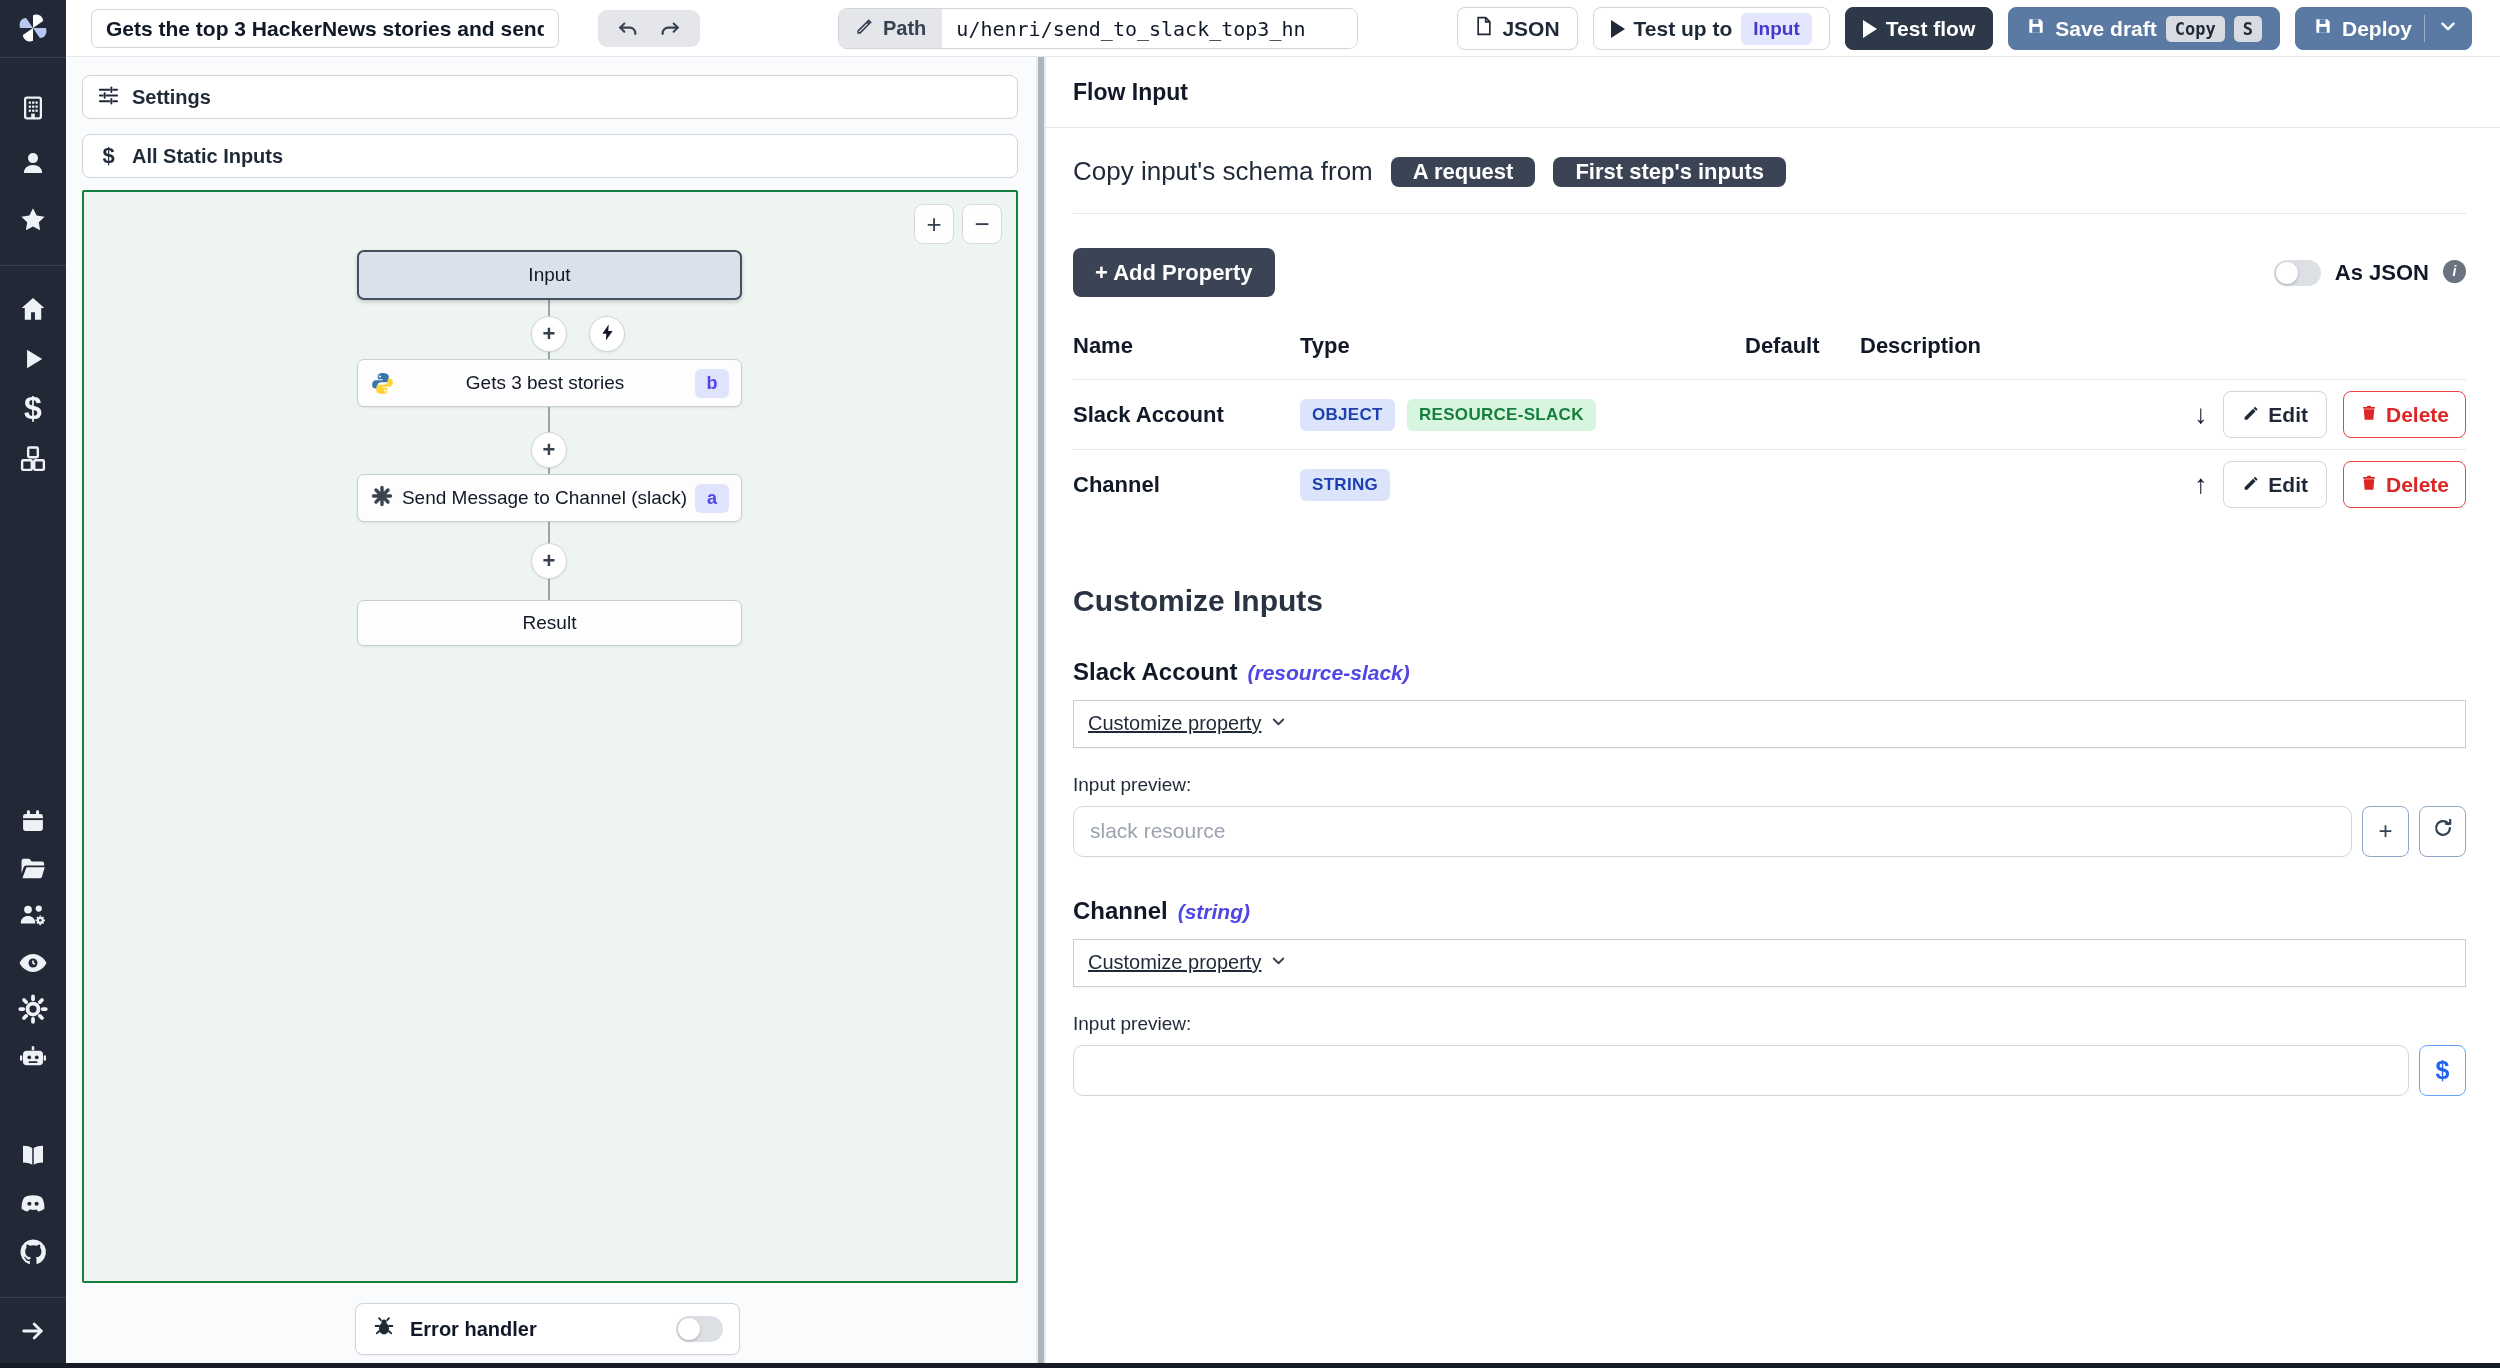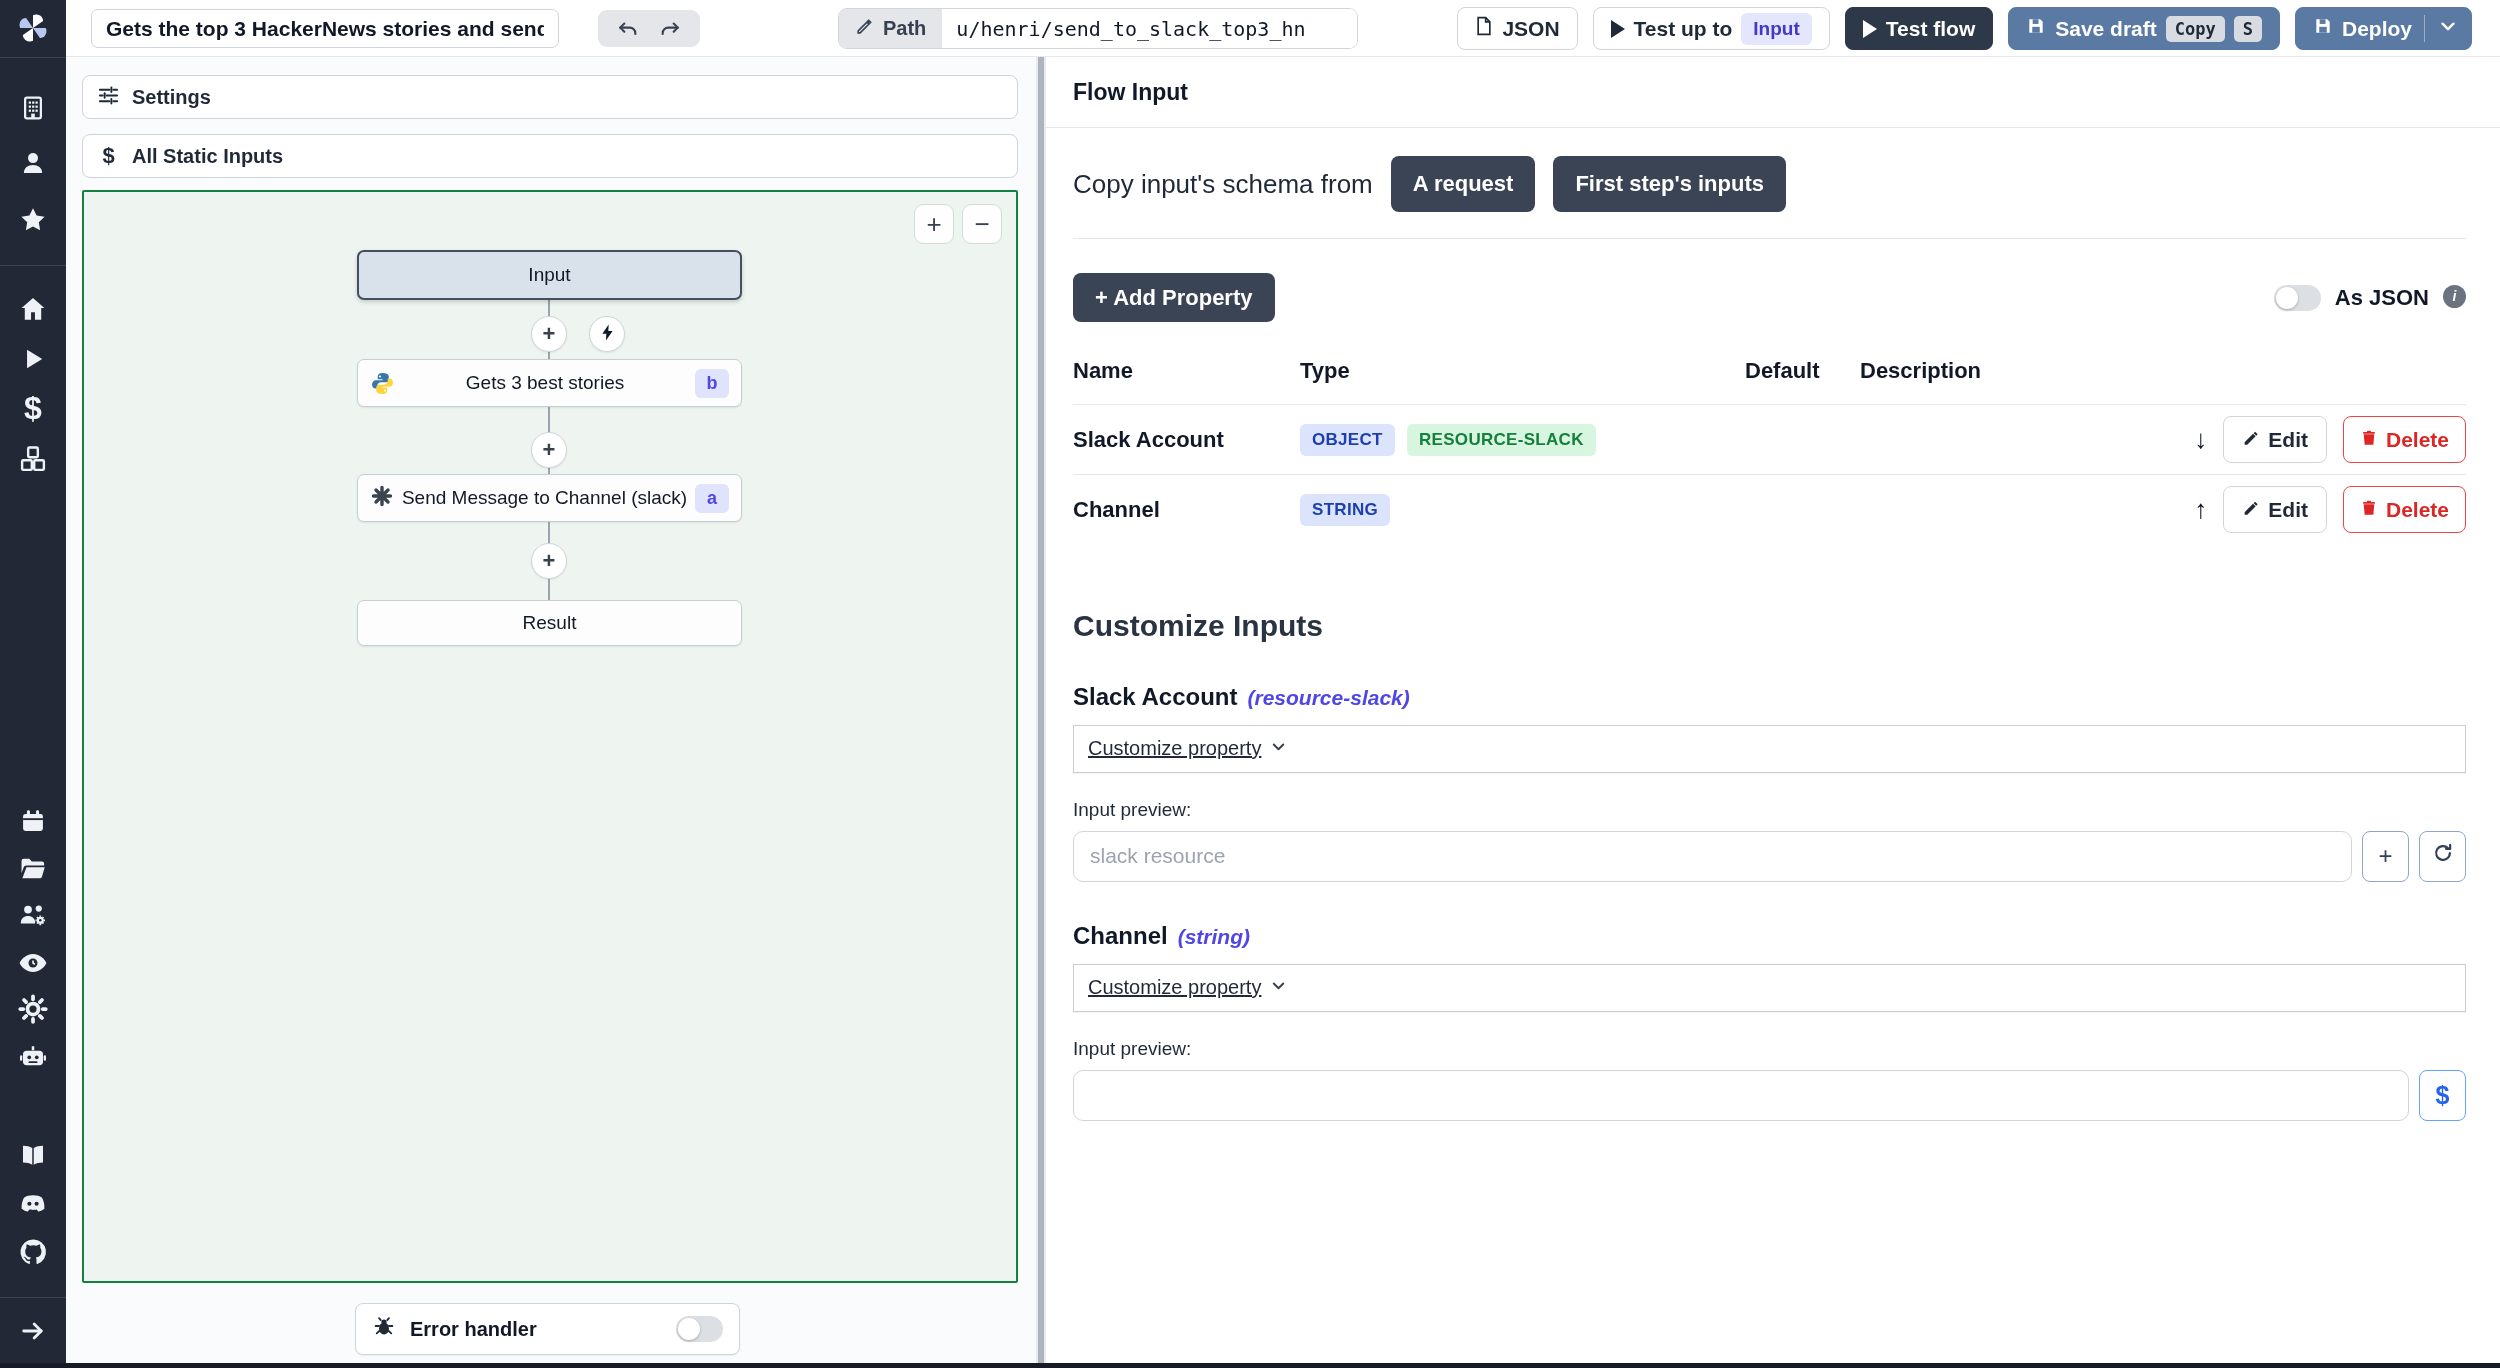--- a/index.html
+++ b/index.html
@@ -46,23 +46,23 @@
   .toggle { width:47px; height:26px; border-radius:13px; background:#dcdfe4; position:relative; cursor:pointer; flex:none; }
   .toggle .knob { position:absolute; left:2px; top:2px; width:22px; height:22px; border-radius:50%; background:#fff; box-shadow:0 1px 3px rgba(0,0,0,.25); }
 
   
   .splitter { position:absolute; left:1036px; top:57px; width:10px; bottom:5px; background:#aeb4bd; border-left:2px solid #e8eaee; border-right:2px solid #e8eaee; cursor:col-resize; z-index:10; }
 
   
   .right-panel { position:absolute; left:1046px; top:57px; right:0; bottom:5px; background:#fff; overflow:hidden; }
   .rp-header { height:71px; border-bottom:1px solid #e5e7eb; display:flex; align-items:center; padding:0 27px; font-size:23px; font-weight:bold; color:#111827; }
   .rp-body { padding:0 34px 0 27px; }
-  .copy-row { display:flex; align-items:center; gap:18px; padding:28px 0 26px 0; border-bottom:1px solid #e5e7eb; }
+  .copy-row { display:flex; align-items:flex-end; gap:18px; padding:28px 0 26px 0; border-bottom:1px solid #e5e7eb; }
   .copy-label { font-size:26px; color:#1f2937; }
-  .btn-dark2 { background:#3b4454; color:#fff; border:none; height:56px; padding:0 22px; border-radius:8px; font-size:22px; font-weight:bold; cursor:pointer; font-family:"Liberation Sans", sans-serif; }
+  .btn-dark2 { background:#3b4454; color:#fff; border:none; height:30px; padding:0 22px; border-radius:8px; font-size:22px; font-weight:bold; cursor:pointer; font-family:"Liberation Sans", sans-serif; }
   .addprop-row { display:flex; align-items:center; justify-content:space-between; margin-top:34px; }
   .asjson { display:flex; gap:14px; }
   .asjson-label { font-size:22px; font-weight:bold; color:#111827; }
   .info-dot { width:23px; height:23px; border-radius:50%; background:#6b7280; color:#fff; font-size:14px; font-weight:bold; display:flex; align-items:center; justify-content:center; font-style:italic; }
   table.schema { width:100%; border-collapse:collapse; margin-top:26px; }
   table.schema th { text-align:left; font-size:22px; font-weight:bold; color:#111827; padding:10px 0 20px 0; }
   table.schema td { border-top:1px solid #e5e7eb; padding:0; height:70px; vertical-align:middle; font-size:22px; }
   .cell-name { font-weight:bold; color:#111827; }
   .pill { display:inline-block; font-size:17px; font-weight:bold; border-radius:6px; padding:6px 12px; letter-spacing:.3px; }
   .pill-blue { background:#dbe4fb; color:#1e40af; }

